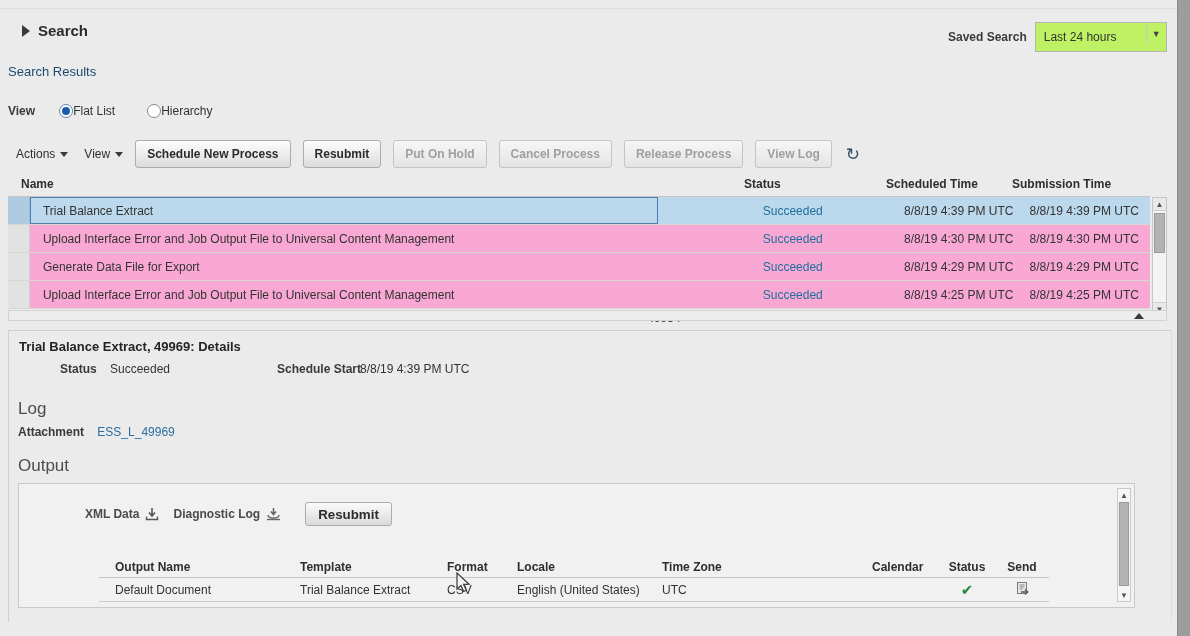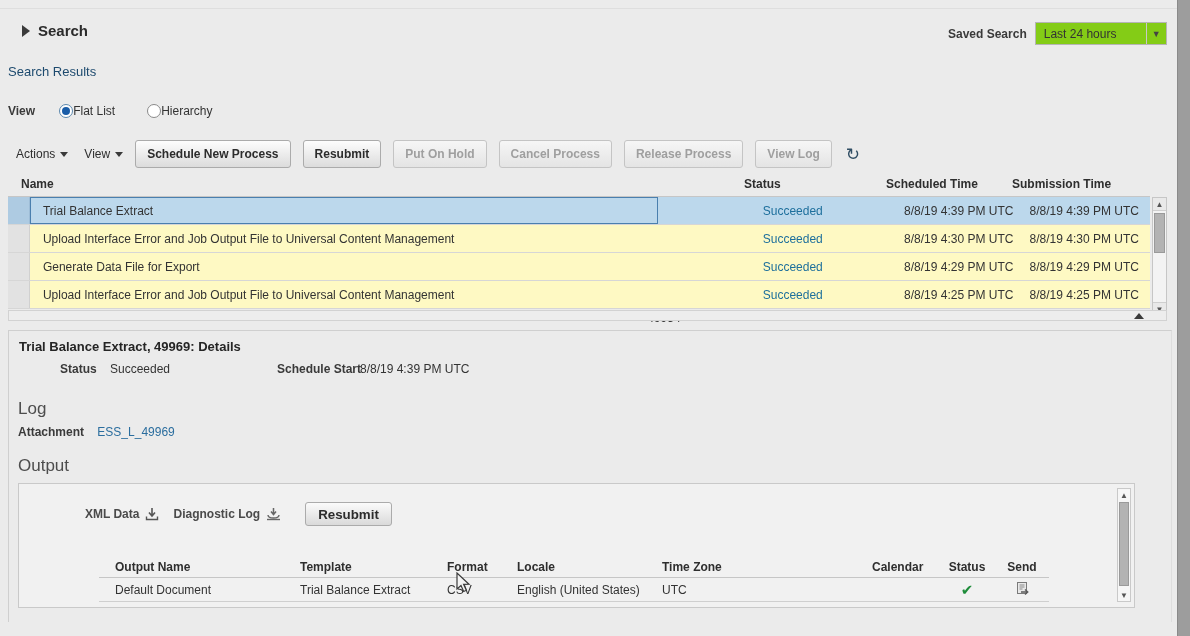--- a/index.html
+++ b/index.html
@@ -12,21 +12,21 @@
 
   .top-divider { position:absolute; left:0; top:8px; width:1177px; border-top:1px solid #dedede; }
 
   
   .search-header { position:absolute; left:22px; top:22px; display:flex; align-items:center; gap:8px; }
   .disclosure { width:0; height:0; border-left:8px solid #3a3a3a; border-top:6px solid transparent; border-bottom:6px solid transparent; }
   .search-title { font-size:15px; font-weight:bold; color:#2b2b2b; }
 
   .saved-search { position:absolute; top:22px; left:948px; display:flex; align-items:center; gap:8px; }
   .saved-search-label { font-weight:bold; color:#3a3a3a; }
-  .select-box { position:relative; width:132px; height:23px; background:#84cc16; border:1px solid #b5b5b5; display:flex; align-items:center; padding:0 22px 0 8px; color:#333; }
+  .select-box { position:relative; width:132px; height:30px; background:#bef264; border:1px solid #b5b5b5; display:flex; align-items:center; padding:0 22px 0 8px; color:#333; }
   .select-arrow { position:absolute; right:0; top:0; width:20px; height:21px; border-left:1px solid #c9c9c9; display:flex; align-items:center; justify-content:center; font-size:9px; color:#444; }
 
   .search-results { position:absolute; left:8px; top:64px; font-size:13px; font-weight:normal; color:#1d4a6e; }
 
   
   .view-row { position:absolute; left:8px; top:104px; display:flex; align-items:center; gap:10px; }
   .view-label { font-weight:bold; color:#3a3a3a; margin-right:14px; }
   .radio-opt { display:flex; align-items:center; margin-right:22px; }
   .radio { width:14px; height:14px; border-radius:50%; border:1px solid #8a8a8a; background:#fff; display:flex; align-items:center; justify-content:center; }
   .radio.checked { border-color:#5b87ad; }
@@ -36,21 +36,21 @@
   .toolbar { position:absolute; left:0; top:141px; width:1176px; height:26px; display:flex; align-items:center; }
   .menu { display:flex; align-items:center; gap:5px; margin-left:16px; color:#2e2e2e; cursor:default; }
   .menu .caret { width:0; height:0; border-top:5px solid #3a3a3a; border-left:4px solid transparent; border-right:4px solid transparent; margin-top:1px; }
   .btn { margin-left:12px; height:24px; padding:13px 11px; background:linear-gradient(#fdfdfd,#dcdcdc); border:1px solid #ababab; border-radius:3px; font-weight:bold; font-size:12px; color:#2c2c2c; display:flex; align-items:center; }
   .btn.disabled { color:#9f9f9f; background:linear-gradient(#f6f6f6,#e4e4e4); border-color:#c4c4c4; }
   .refresh { margin-left:14px; font-size:17px; color:#2f4d63; line-height:1; }
 
   
   .rtable { position:absolute; left:8px; top:172px; width:1142px; }
   .rt-header { display:flex; height:25px; align-items:center; border-bottom:1px solid #c6c6c6; font-weight:bold; color:#2e2e2e; }
-  .rt-row { display:flex; height:28px; align-items:center; border-bottom:1px solid #d6d6d6; background:#fef9c3; position:relative; }
+  .rt-row { display:flex; height:28px; align-items:center; border-bottom:1px solid #d6d6d6; background:#f9a8d4; position:relative; }
   .rt-row .gutter { width:22px; align-self:stretch; background:#e2e2e2; border-right:1px solid #d0d0d0; }
   .rt-header .gutter { background:transparent; border-right:none; }
   .c-name { width:620px; padding-left:13px; }
   .c-pid { width:116px;margin-top:46px; }
   .c-status { width:142px; }
   .c-sched { width:126px; }
   .c-subm { width:121px; }
   .rt-row.selected { background:#bcd8ec; }
   .rt-row.selected .gutter { background:#aecbe2; border-right-color:#9dbcd6; }
   .sel-outline { position:absolute; left:22px; top:0; width:628px; height:27px; border:1px solid #4a7fae; pointer-events:none; }

